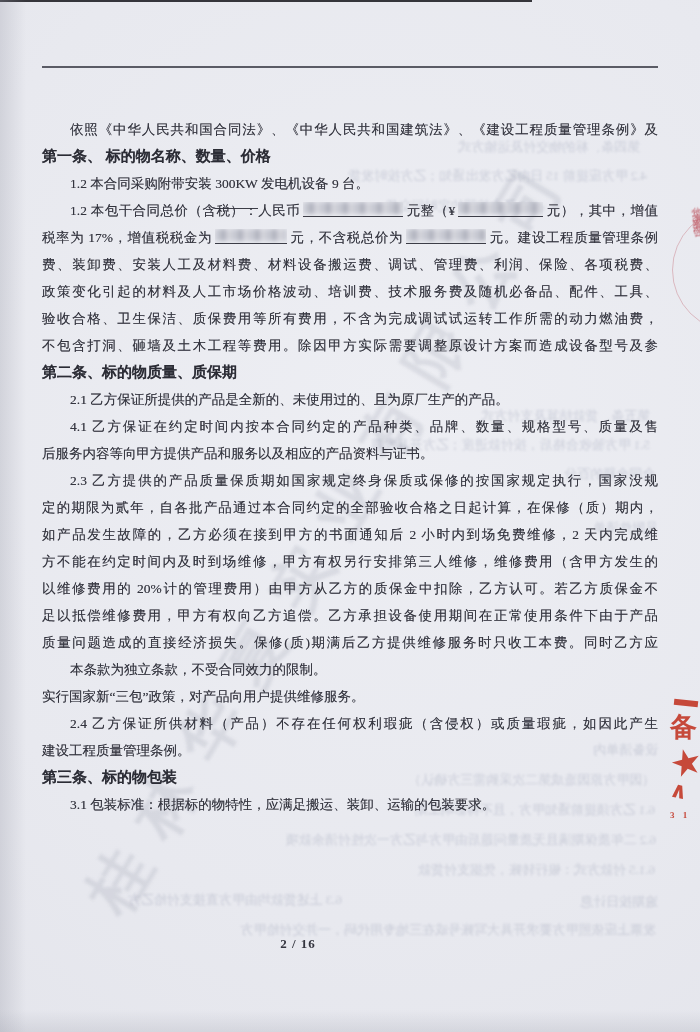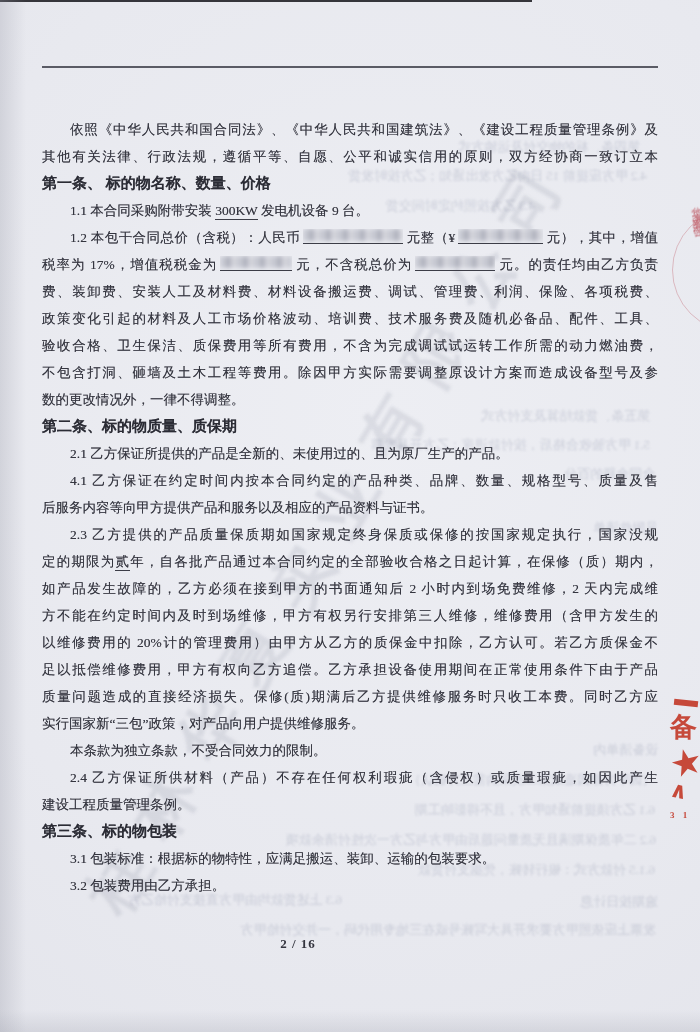--- a/index.html
+++ b/index.html
@@ -21,21 +21,21 @@
   .top-rule{position:absolute;left:42px;top:66px;width:616px;height:1.5px;background:#4a4b55;opacity:.9;}
 
   .textblock{position:absolute;left:42px;top:76px;width:616px;margin-top:40px;}
   .line{
     font-size:13.5px;line-height:27px;height:27px;color:#34353f;
     white-space:nowrap;text-shadow:0 0 .5px rgba(52,53,63,.55);
   }
   .line.fill{white-space:normal;text-align:justify;text-align-last:justify;text-justify:inter-character;overflow:hidden;}
   .line.ind{padding-left:28px;}
   .line.h{font-weight:bold;font-size:15px;color:#2b2c35;}
-  .u{border-bottom:1.2px solid #3c3d47;padding-bottom:1px;}
+  .u{border-bottom:1.2px solid #3c3d47;padding-bottom:17px;}
   .redact{display:inline-block;vertical-align:-2px;height:14px;border-bottom:1.2px solid #3c3d47;margin:0 3px;position:relative;overflow:hidden;}
   .redact i{position:absolute;left:0;right:0;top:0;bottom:2px;
     background:repeating-linear-gradient(90deg,#c7c9d2 0 6px,#b0b2bd 6px 11px,#d3d4db 11px 17px);
     filter:blur(2px);}
 
   .footer{position:absolute;left:0;top:936px;width:596px;text-align:center;
     font-size:13px;font-weight:bold;color:#34353f;letter-spacing:1px;}
 
   .watermark{
     position:absolute;left:330px;top:530px;white-space:nowrap;
@@ -90,48 +90,45 @@
       <div class="bleed" style="left: 42px; top: 892px; width: 300px;">6.3 上述货款均由甲方直接支付给乙方</div>
       <div class="bleed" style="left: 520px; top: 894px; width: 138px;">逾期按日计息</div>
       <div class="bleed" style="left: 42px; top: 922px; width: 614px;">发票上应依照甲方要求开具大写账号或在三地专用代码，一并交付给甲方</div>
     </div>
 
   <div class="scan-line"></div>
   <div class="top-rule"></div>
 
   <div class="textblock">
       <div class="line fill ind"><span>依照《中华人民共和国合同法》、《中华人民共和国建筑法》、《建设工程质量管理条例》及</span></div>
-      <div class="line fill"><span>其他有关法律、行政法规，遵循平等、自愿、公平和诚实信用的原则，双方经协商一致订立本</span></div>
       <div class="line h"><span>第一条、 标的物名称、数量、价格</span></div>
-      <div class="line ind"><span>1.1 本合同采购附带安装 </span><span class="u">300KW</span><span> 发电机设备 9 台。</span></div>
+      <div class="line ind"><span>1.2 本合同采购附带安装 </span><span class="u">300KW</span><span> 发电机设备 9 台。</span></div>
       <div class="line fill ind"><span>1.2 本包干合同总价（含税）：人民币</span><span class="redact" style="width: 100px;"><i></i></span><span>元整（¥</span><span class="redact" style="width: 85px;"><i></i></span><span>元），其中，增值税</span></div>
-      <div class="line fill"><span>税率为 17%，增值税税金为</span><span class="redact" style="width: 72px;"><i></i></span><span>元，不含税总价为</span><span class="redact" style="width: 80px;"><i></i></span><span>元。的责任均由乙方负责</span></div>
+      <div class="line fill"><span>税率为 17%，增值税税金为</span><span class="redact" style="width: 72px;"><i></i></span><span>元，不含税总价为</span><span class="redact" style="width: 80px;"><i></i></span><span>元。建设工程质量管理条例</span></div>
       <div class="line fill"><span>费、装卸费、安装人工及材料费、材料设备搬运费、调试、管理费、利润、保险、各项税费、</span></div>
       <div class="line fill"><span>政策变化引起的材料及人工市场价格波动、培训费、技术服务费及随机必备品、配件、工具、</span></div>
       <div class="line fill"><span>验收合格、卫生保洁、质保费用等所有费用，不含为完成调试试运转工作所需的动力燃油费，</span></div>
       <div class="line fill"><span>不包含打洞、砸墙及土木工程等费用。除因甲方实际需要调整原设计方案而造成设备型号及参</span></div>
-      <div class="line"><span>数的更改情况外，一律不得调整。</span></div>
       <div class="line h"><span>第二条、标的物质量、质保期</span></div>
       <div class="line ind"><span>2.1 乙方保证所提供的产品是全新的、未使用过的、且为原厂生产的产品。</span></div>
       <div class="line fill ind"><span>4.1 乙方保证在约定时间内按本合同约定的产品种类、品牌、数量、规格型号、质量及售</span></div>
       <div class="line"><span>后服务内容等向甲方提供产品和服务以及相应的产品资料与证书。</span></div>
       <div class="line fill ind"><span>2.3 乙方提供的产品质量保质期如国家规定终身保质或保修的按国家规定执行，国家没规</span></div>
       <div class="line fill"><span>定的期限为</span><span class="u">贰</span><span>年，自各批产品通过本合同约定的全部验收合格之日起计算，在保修（质）期内，</span></div>
       <div class="line fill"><span>如产品发生故障的，乙方必须在接到甲方的书面通知后 2 小时内到场免费维修，2 天内完成维</span></div>
       <div class="line fill"><span>方不能在约定时间内及时到场维修，甲方有权另行安排第三人维修，维修费用（含甲方发生的</span></div>
       <div class="line fill"><span>以维修费用的 20%计的管理费用）由甲方从乙方的质保金中扣除，乙方认可。若乙方质保金不</span></div>
       <div class="line fill"><span>足以抵偿维修费用，甲方有权向乙方追偿。乙方承担设备使用期间在正常使用条件下由于产品</span></div>
       <div class="line fill"><span>质量问题造成的直接经济损失。保修(质)期满后乙方提供维修服务时只收工本费。同时乙方应</span></div>
+      <div class="line ind"><span>本条款为独立条款，不受合同效力的限制。</span></div>
       <div class="line"><span>实行国家新“三包”政策，对产品向用户提供维修服务。</span></div>
-      <div class="line ind"><span>本条款为独立条款，不受合同效力的限制。</span></div>
       <div class="line fill ind"><span>2.4 乙方保证所供材料（产品）不存在任何权利瑕疵（含侵权）或质量瑕疵，如因此产生</span></div>
       <div class="line"><span>建设工程质量管理条例。</span></div>
       <div class="line h"><span>第三条、标的物包装</span></div>
       <div class="line ind"><span>3.1 包装标准：根据标的物特性，应满足搬运、装卸、运输的包装要求。</span></div>
-      <div class="line ind"><span>3.2 包装费用由乙方承担。</span></div>
     </div>
 
   <div class="footer">2 / 16</div>
 
   <div class="seal-upper-arc"></div>
   <div class="seal-upper">华夏实业有限公司</div>
 
   <div class="seal-lower">
     <div class="bar"></div>
     <div class="big">备</div>

